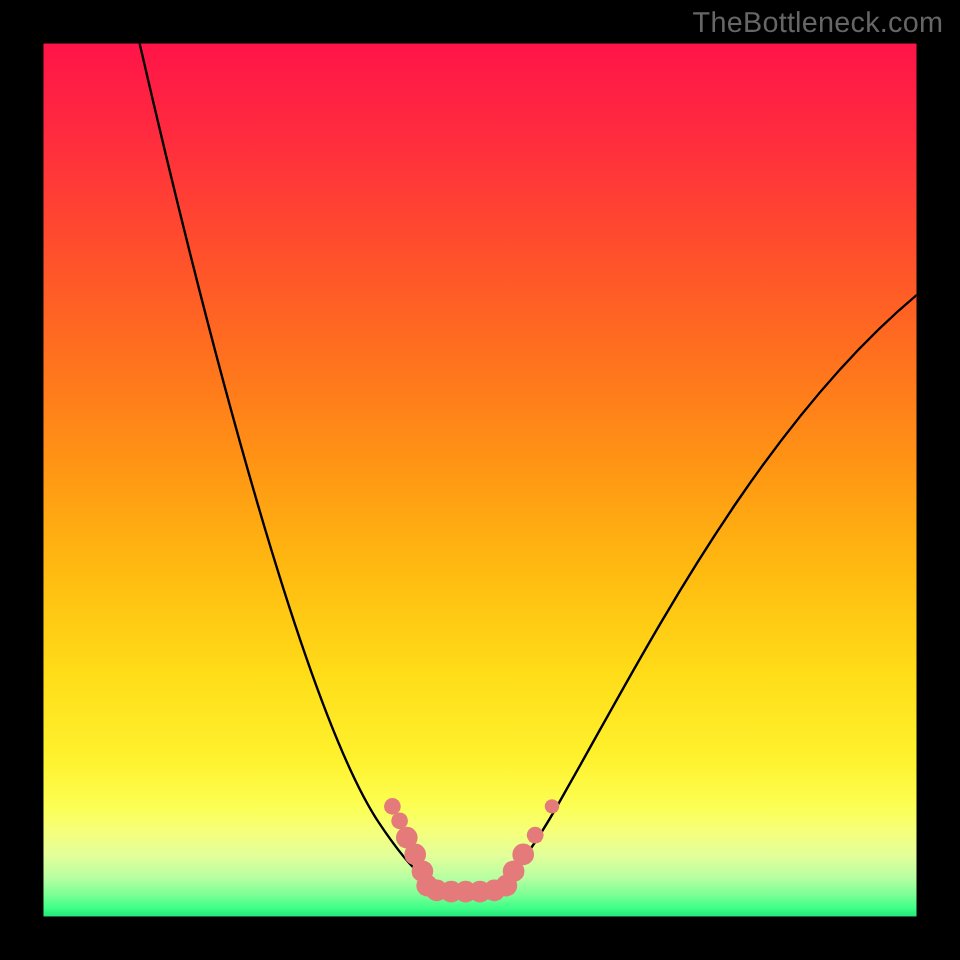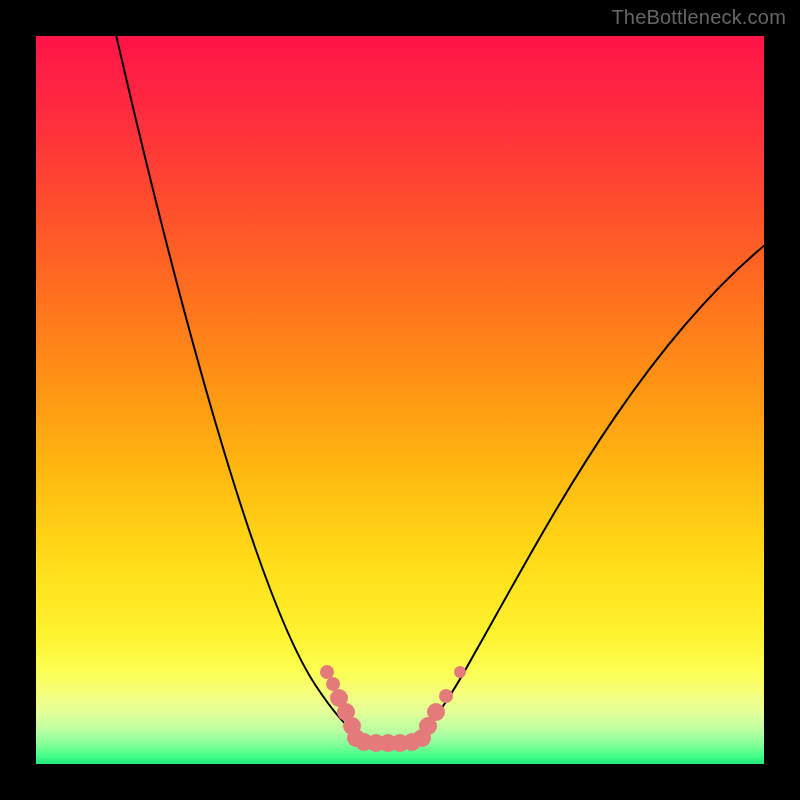--- a/index.html
+++ b/index.html
@@ -15,21 +15,21 @@
     width: 800px;
     height: 800px;
     background: #000;
   }
   .watermark {
     position: absolute;
     top: 6px;
     right: 14px;
     color: #666;
     font-family: Arial, Helvetica, sans-serif;
-    font-size: 20px;
+    font-size: 24px;
     font-weight: 500;
     letter-spacing: 0.2px;
     z-index: 10;
   }
   .plot-area {
     position: absolute;
     left: 36px;
     top: 36px;
     width: 728px;
     height: 728px;

